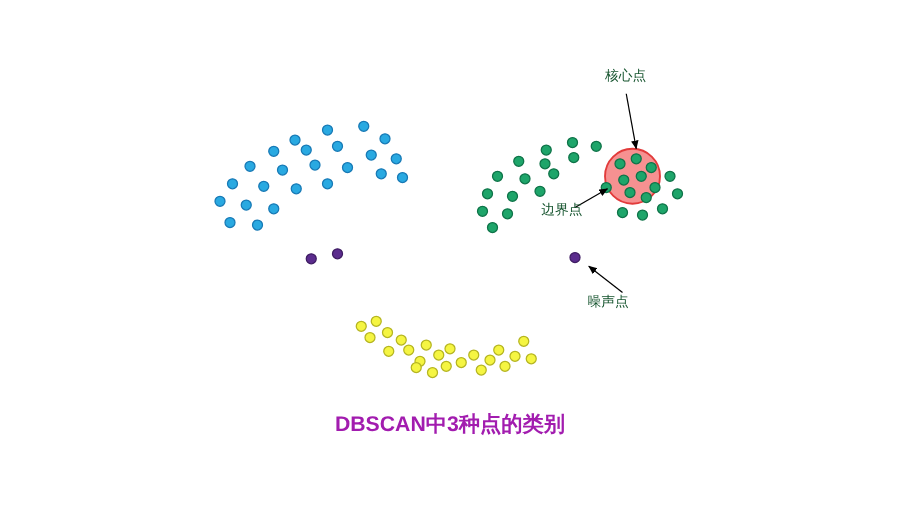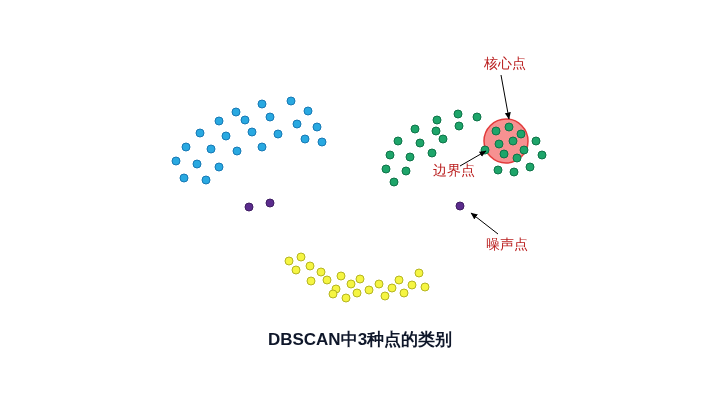--- a/index.html
+++ b/index.html
@@ -9,35 +9,35 @@
     font-family:"Liberation Sans","DejaVu Sans",sans-serif;
     position:relative;
     overflow:hidden;
   }
   .slide{
     position:absolute;left:0;top:0;width:720px;height:405px;background:#ffffff;
   }
   .scatter-svg{position:absolute;left:0;top:0;}
   .anno-label{
     position:absolute;
-    font-size:14px;
-    color:#b91c1c;
+    font-size:11px;
+    color:#14532d;
     white-space:nowrap;
     line-height:1.2;
   }
   .label-core{left:484px;top:55px;}
   .label-border{left:433px;top:162px;}
-  .label-noise{left:486px;top:236px;}
+  .label-noise{left:470px;top:236px;}
   .slide-title{
     position:absolute;
     left:0;top:328px;width:720px;
     text-align:center;
     font-size:17px;
     font-weight:bold;
-    color:#0f172a;
+    color:#a21caf;
   }
 </style>
 </head>
 <body>
 
 <div class="slide">
 
   <svg class="scatter-svg" width="720" height="405" viewBox="0 0 720 405">
     <defs>
       <marker id="arrowhead" markerWidth="8" markerHeight="8" refX="6.5" refY="3" orient="auto" markerUnits="strokeWidth">

